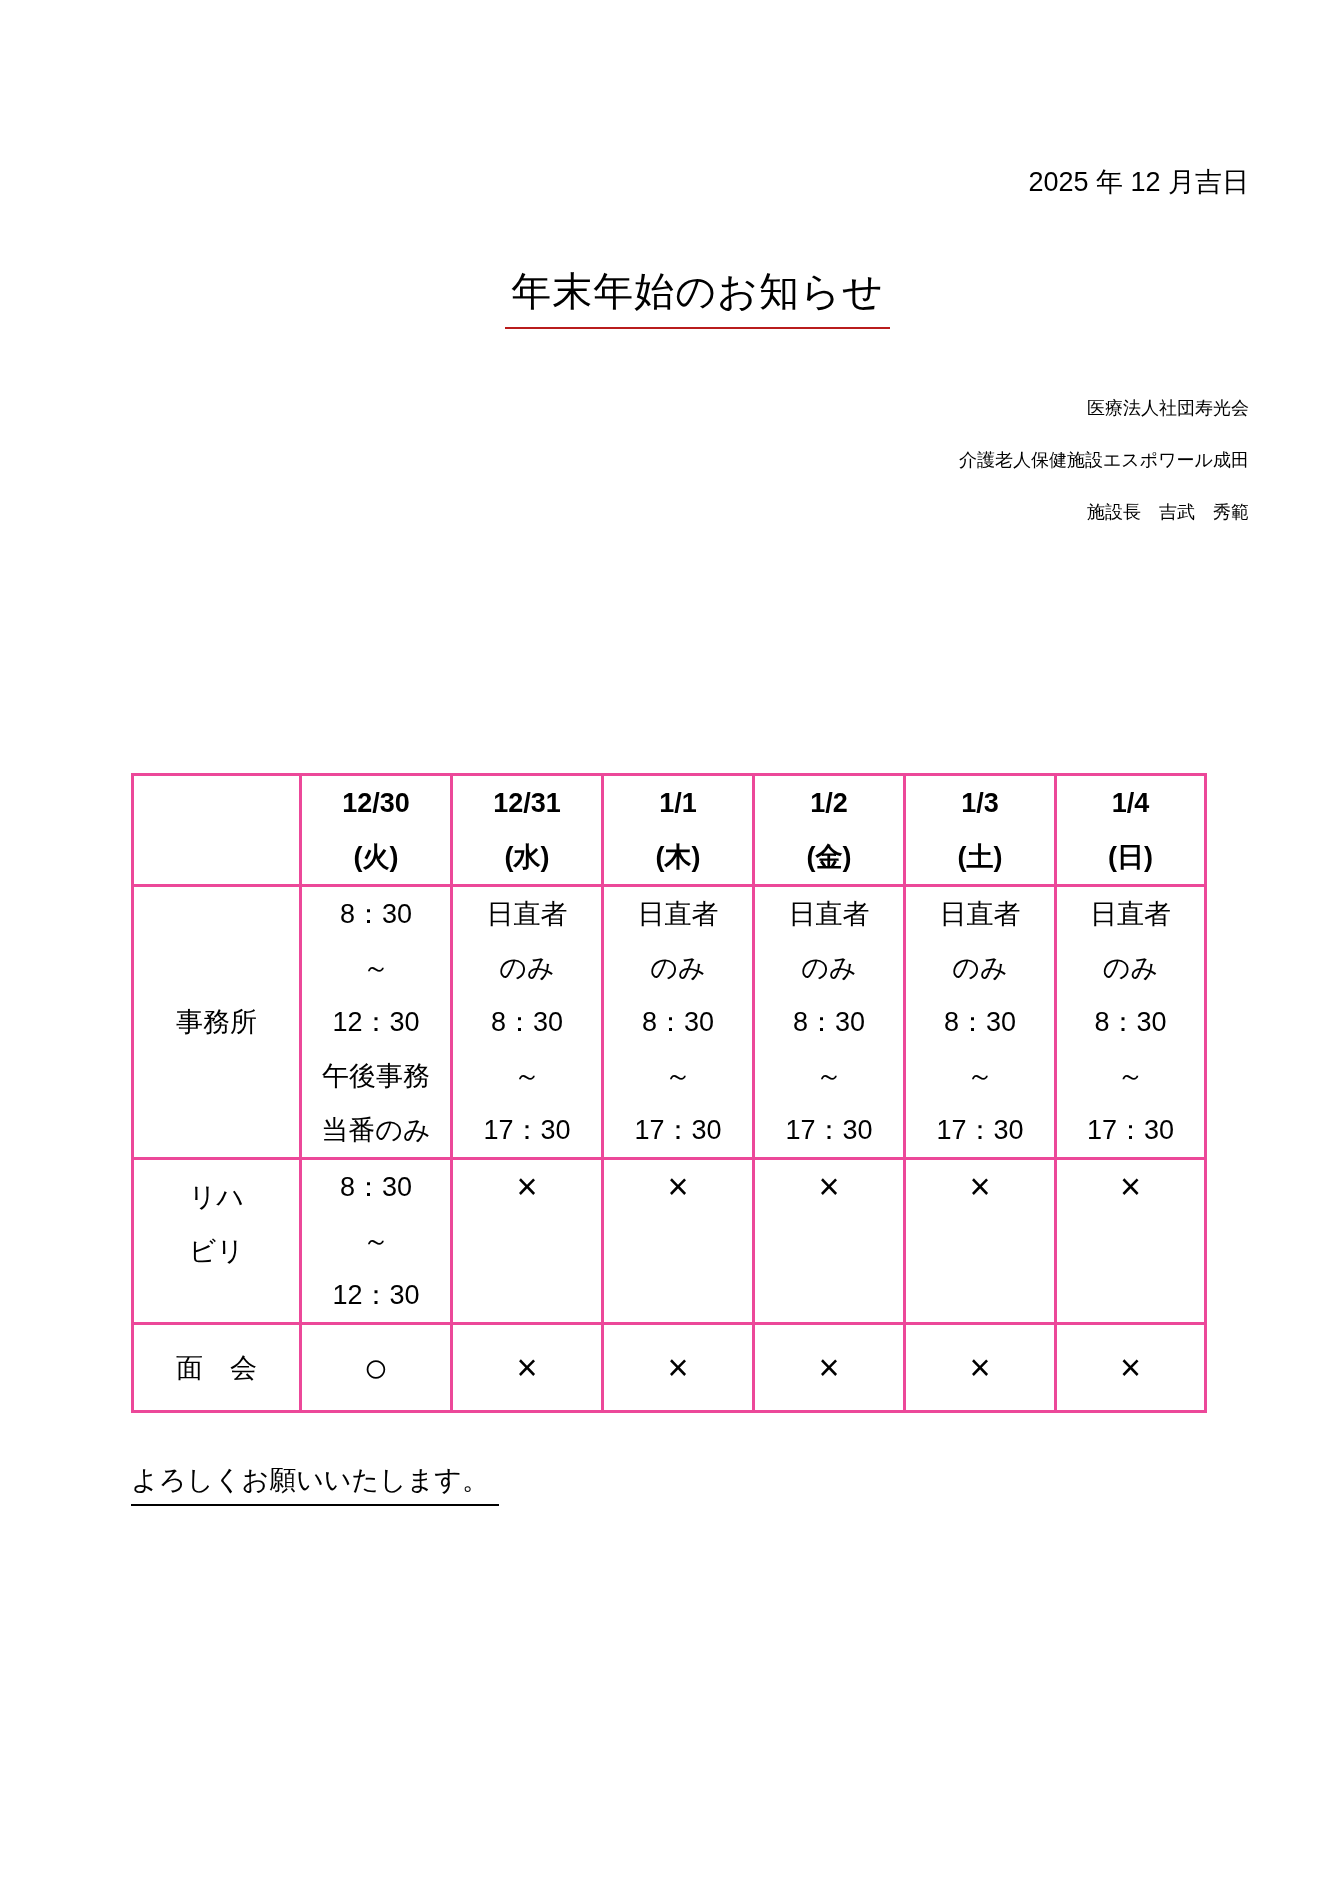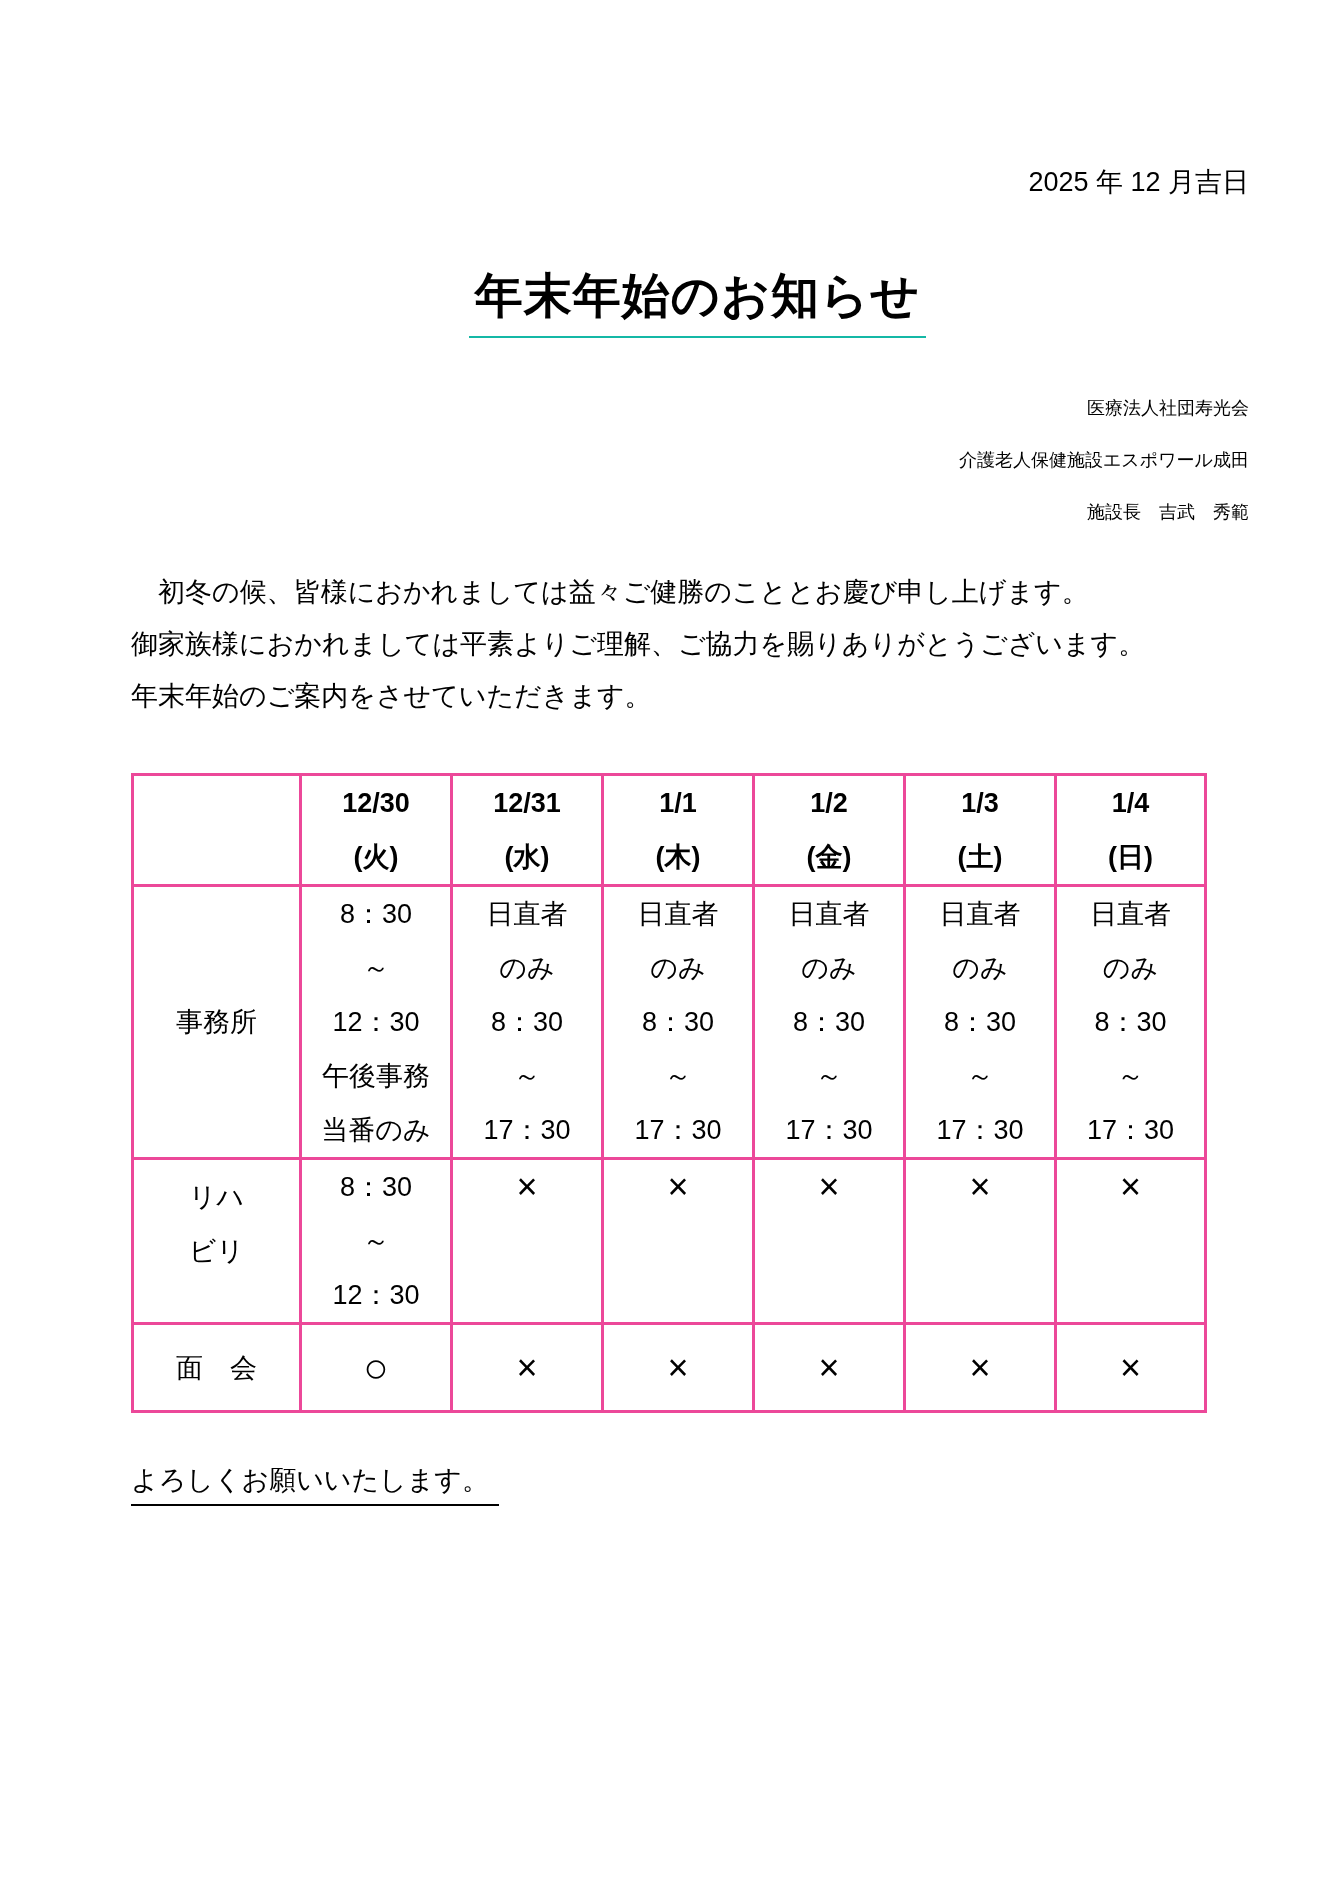--- a/index.html
+++ b/index.html
@@ -28,25 +28,25 @@
   }
   .title-wrap {
     position: absolute;
     top: 264px;
     left: 0;
     width: 100%;
     text-align: center;
   }
   .doc-title {
     display: inline-block;
-    font-size: 48px;
-    font-weight: bold;
+    font-size: 40px;
+    font-weight: normal;
     letter-spacing: 1px;
     padding: 0 6px 8px 6px;
-    border-bottom: 2px solid #14b8a6;
+    border-bottom: 2px solid #b91c1c;
   }
   .sender-block {
     position: absolute;
     top: 382px;
     left: 105px;
     right: 120px;
     text-align: right;
     font-size: 18px;
     line-height: 52px;
   }
@@ -115,25 +115,20 @@
   <div class="title-wrap">
     <span class="doc-title">年末年始のお知らせ</span>
   </div>
 
   <div class="sender-block">
     <div>医療法人社団寿光会</div>
     <div>介護老人保健施設エスポワール成田</div>
     <div>施設長　吉武　秀範</div>
   </div>
 
-  <div class="body-text">
-    <div>　初冬の候、皆様におかれましては益々ご健勝のこととお慶び申し上げます。</div>
-    <div>御家族様におかれましては平素よりご理解、ご協力を賜りありがとうございます。</div>
-    <div>年末年始のご案内をさせていただきます。</div>
-  </div>
 
   <table class="schedule">
     <colgroup>
       <col style="width:168px">
       <col style="width:151px">
         <col style="width:151px">
         <col style="width:151px">
       <col style="width:151px">
         <col style="width:151px">
         <col style="width:150px">

